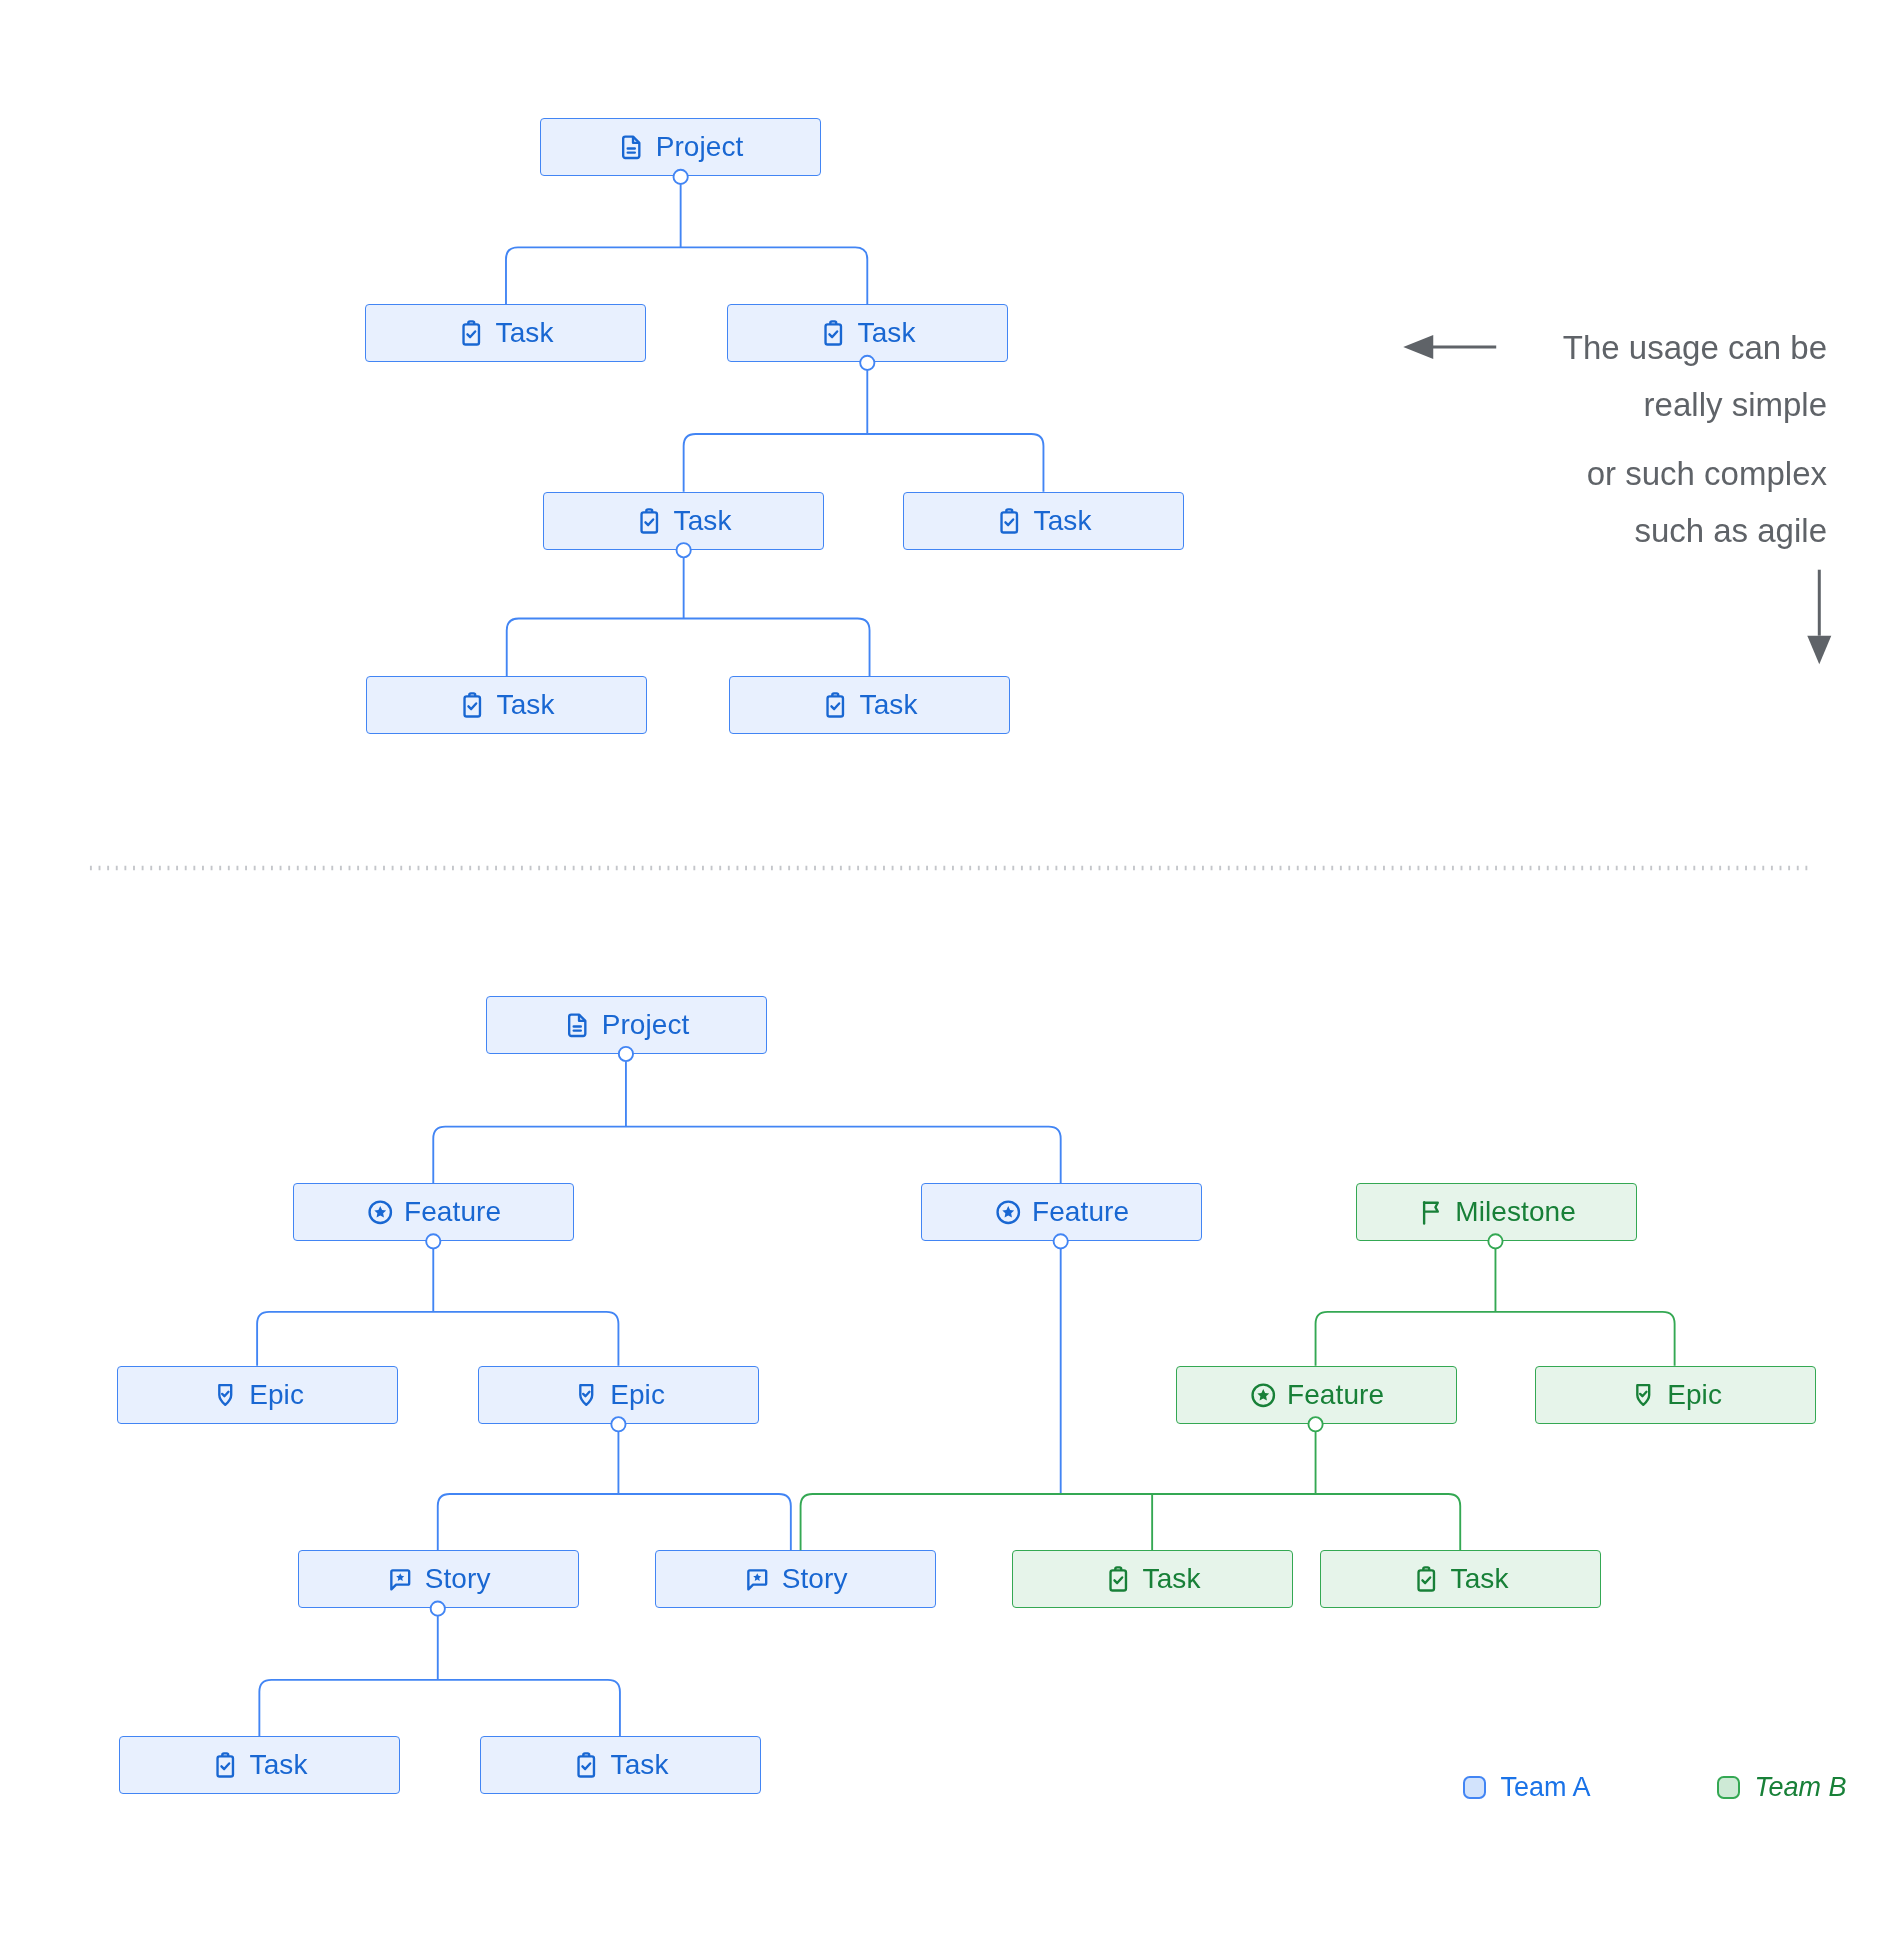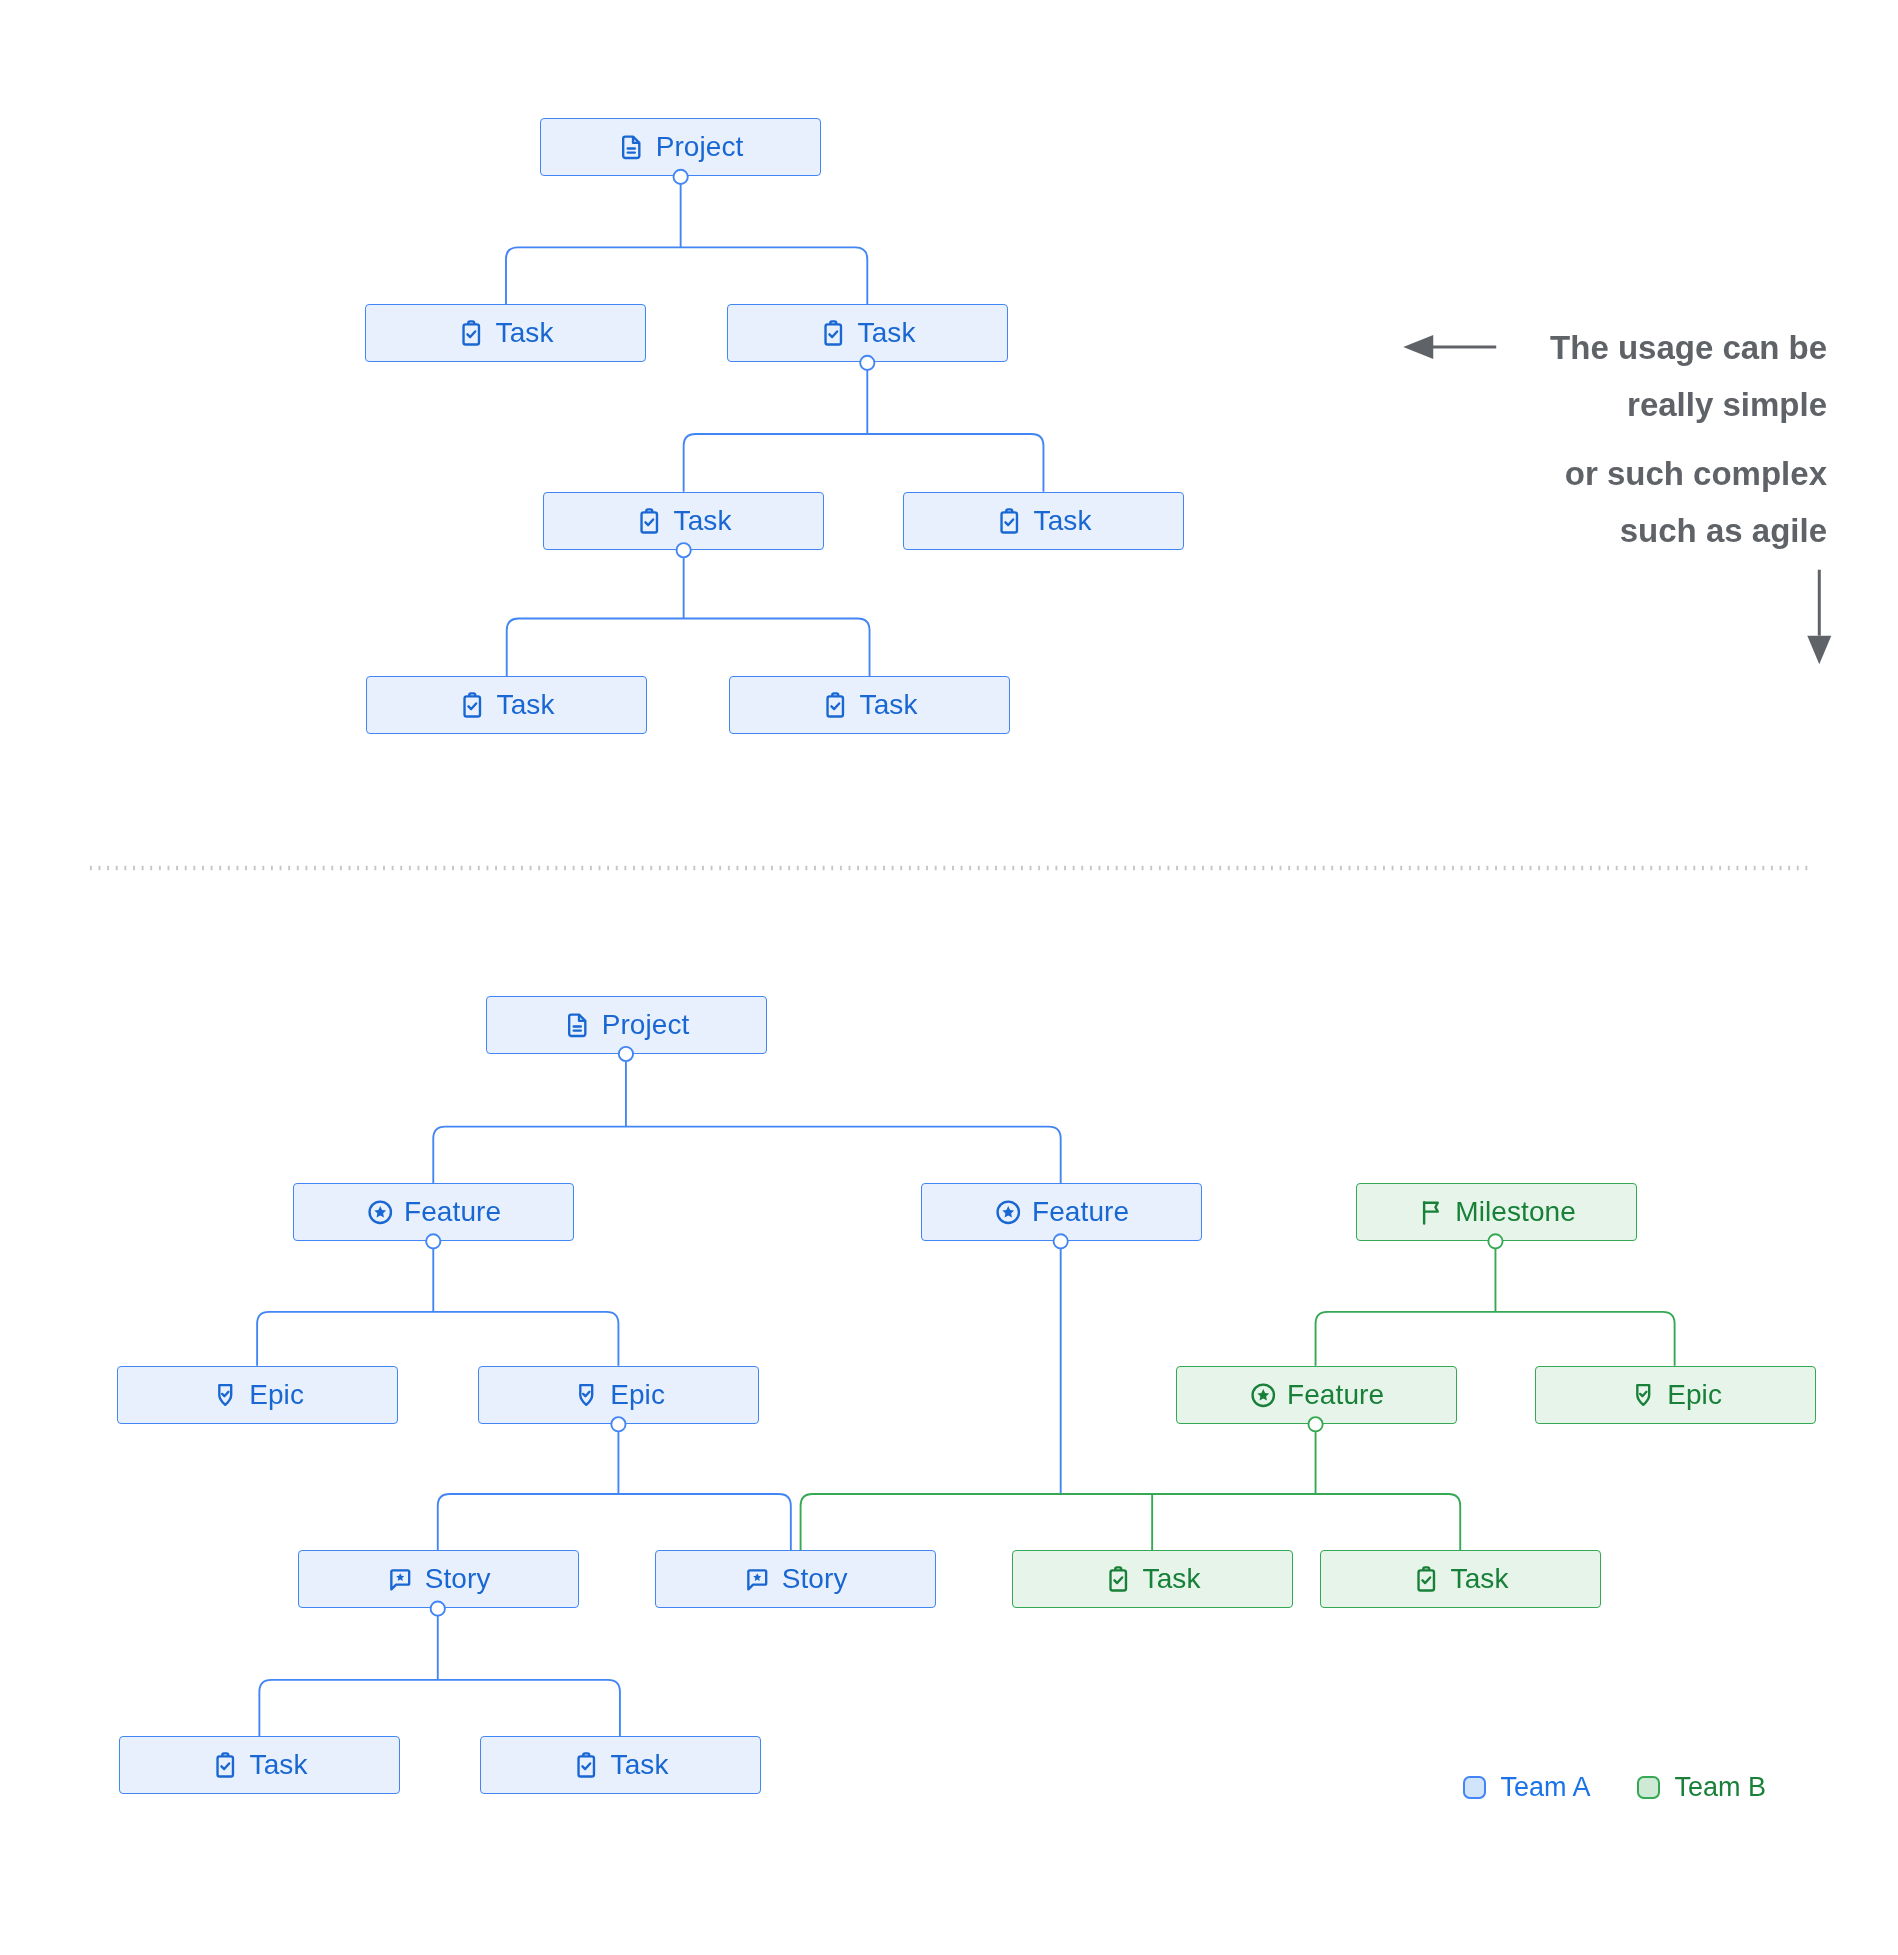--- a/index.html
+++ b/index.html
@@ -17,29 +17,29 @@
   .arrow-head{fill:var(--annotation-text);stroke:none;}
 
   .node{position:absolute;z-index:1;width:281px;height:58px;box-sizing:border-box;
         border-radius:4px;border:1.9px solid;display:flex;align-items:center;
         justify-content:center;gap:9.7px;font-size:28px;font-weight:500;letter-spacing:0.1px;}
   .node.blue{background:var(--team-a-fill);border-color:var(--team-a-border);color:var(--team-a-text);}
   .node.green{background:var(--team-b-fill);border-color:var(--team-b-border);color:var(--team-b-text);}
   .node svg.nicon{width:28.5px;height:28.5px;display:block;flex:0 0 auto;}
 
   .annotation{position:absolute;z-index:1;right:71px;width:600px;text-align:right;
-              color:var(--annotation-text);font-size:33px;line-height:57px;font-weight:700;}
+              color:var(--annotation-text);font-size:33px;line-height:57px;font-weight:400;}
   .annotation.block1{top:319px;}
   .annotation.block2{top:445px;}
 
   .legend-item{position:absolute;z-index:1;top:1772px;display:flex;align-items:center;gap:15px;font-size:27px;font-weight:500;}
   .legend-item .swatch{width:22.5px;height:22.5px;box-sizing:border-box;border-radius:6.7px;border:2.2px solid;}
   #legend-a{left:1463px;color:var(--legend-a-text);}
   #legend-a .swatch{background:var(--legend-a-fill);border-color:var(--team-a-border);}
-  #legend-b{left:1637px;color:var(--legend-b-text);}
+  #legend-b{left:1717px;color:var(--legend-b-text);font-style:italic;}
   #legend-b .swatch{background:var(--legend-b-fill);border-color:var(--team-b-border);}
 </style>
 </head>
 <body>
 
 <div class="canvas">
 
   <svg width="0" height="0" style="position:absolute" aria-hidden="true">
     <defs>
       <symbol id="i-document" viewBox="0 0 24 24">

